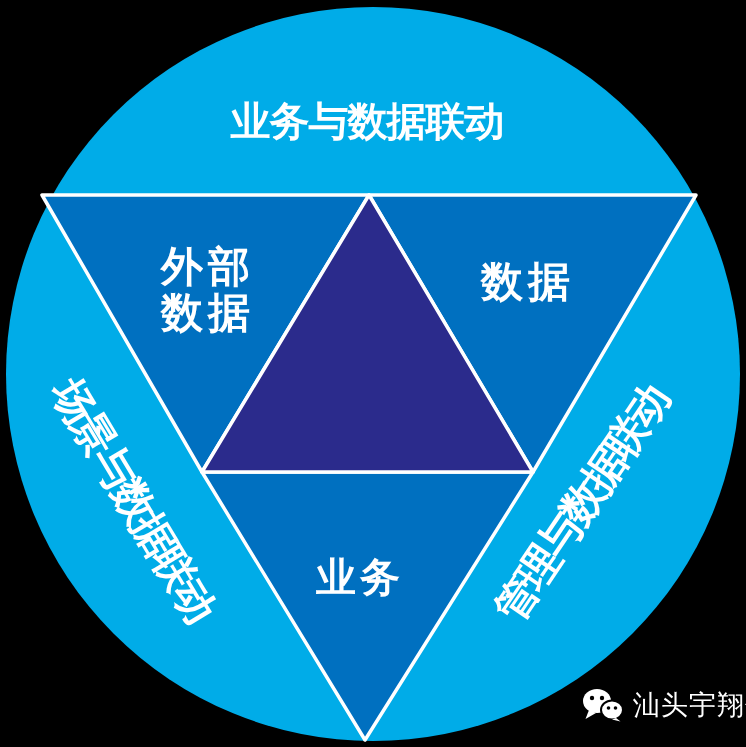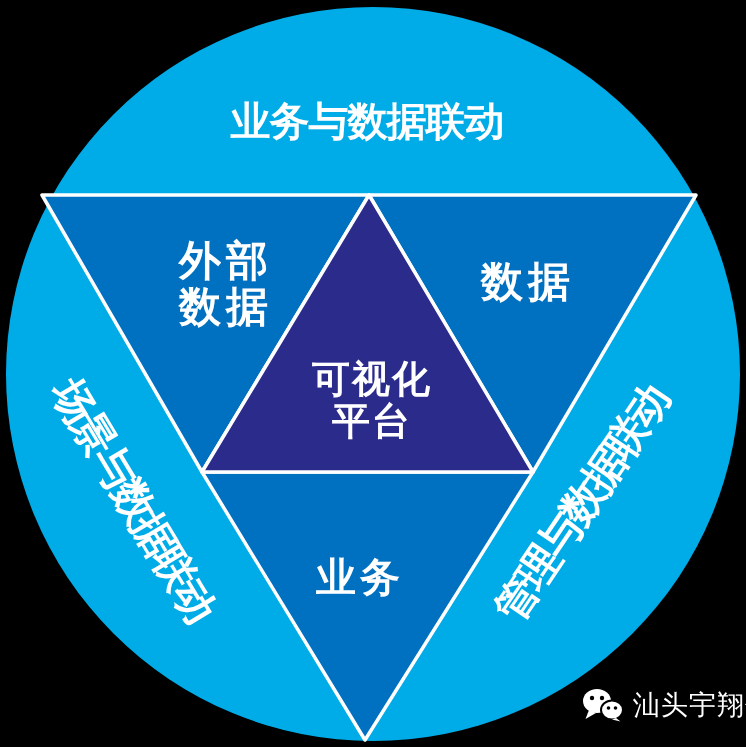--- a/index.html
+++ b/index.html
@@ -34,21 +34,21 @@
   .lbl-top {
     left: 367px; top: 121px;
     font-size: 40px;
     letter-spacing: -1px;
   }
   .lbl-two {
     line-height: 46px;
     font-size: 42px;
     letter-spacing: 5px;
   }
-  .lbl-external { left: 208px; top: 284px; margin-left: 18px; }
+  .lbl-external { left: 208px; top: 290px; }
   .lbl-internal { left: 528px; top: 282px; }
   .lbl-core {
     left: 372px; top: 400px;
     font-size: 38px;
     line-height: 42px;
     letter-spacing: 2px;
   }
   .lbl-rules {
     left: 360px; top: 577px;
     font-size: 40px;
@@ -105,24 +105,20 @@
 
   <div class="lbl lbl-two lbl-external">
     <div>外部</div>
     <div>数据</div>
   </div>
 
   <div class="lbl lbl-two lbl-internal">
     <div>数据</div>
   </div>
 
-  <div class="lbl lbl-core">
-    <div>可视化</div>
-    <div>平台</div>
-  </div>
 
   <div class="lbl lbl-rules">
     <div>业务</div>
   </div>
 
   <div class="lbl lbl-rot lbl-rot-left">场景与数据联动</div>
 
   <div class="lbl lbl-rot lbl-rot-right">管理与数据联动</div>
 
   <div class="watermark">

